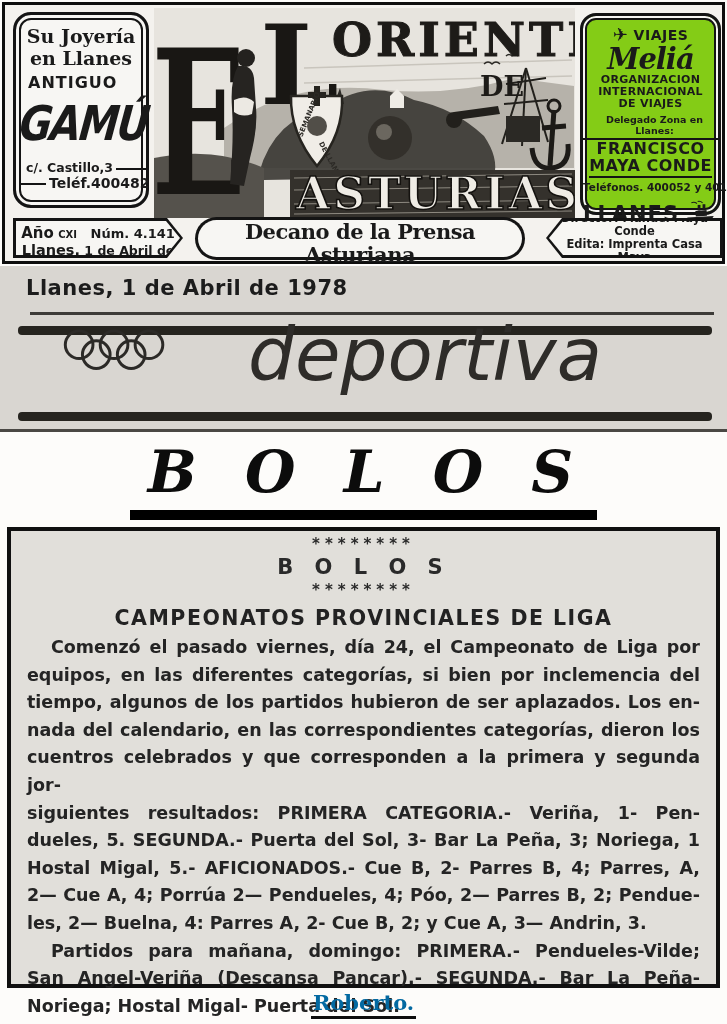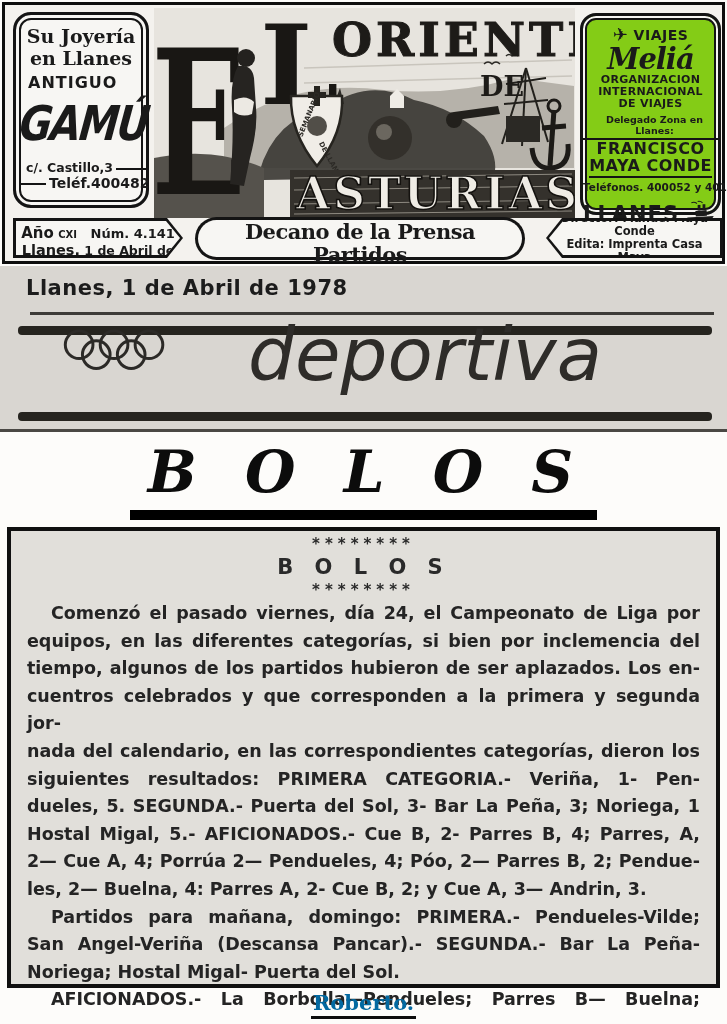--- a/index.html
+++ b/index.html
@@ -201,21 +201,21 @@
         </div>
         <div class="l2">
           <span class="lla">Llanes.</span>
           <span>1 de Abril de 1978</span>
         </div>
       </div>
     </div>
 
     <div class="decano">
       <div class="decano-inner">
-        <div class="decano-title">Decano de la Prensa Partidos</div>
+        <div class="decano-title">Decano de la Prensa Asturiana</div>
         <div class="decano-legal">Depósito Legal: O-94-1958 - Calle Nueva, 2-Apartado 18</div>
       </div>
     </div>
 
     <div class="director-box">
       <div class="director-inner">
         <div>Director: Manuel Maya Conde</div>
         <div>Edita: Imprenta Casa Maya</div>
       </div>
     </div>
@@ -241,26 +241,27 @@
   </section>
 
   <div class="bolos-wrap">
     <h1 class="bolos-title">B O L O S</h1>
   </div>
 
   <section class="article-box">
     <div class="stars">********</div>
     <div class="art-header">B O L O S</div>
     <div class="stars">********</div>
+    <h2 class="headline">CAMPEONATOS PROVINCIALES DE LIGA</h2>
     <div class="article-body">
         <div class="bline indent">Comenzó el pasado viernes, día 24, el Campeonato de Liga por</div>
         <div class="bline">equipos, en las diferentes categorías, si bien por inclemencia del</div>
         <div class="bline">tiempo, algunos de los partidos hubieron de ser aplazados. Los en-</div>
+        <div class="bline">nada del calendario, en las correspondientes categorías, dieron los</div>
         <div class="bline">cuentros celebrados y que corresponden a la primera y segunda jor-</div>
-        <div class="bline">nada del calendario, en las correspondientes categorías, dieron los</div>
         <div class="bline">siguientes resultados: PRIMERA CATEGORIA.- Veriña, 1- Pen-</div>
         <div class="bline">dueles, 5. SEGUNDA.- Puerta del Sol, 3- Bar La Peña, 3; Noriega, 1</div>
         <div class="bline">Hostal Migal, 5.- AFICIONADOS.- Cue B, 2- Parres B, 4; Parres, A,</div>
         <div class="bline">2— Cue A, 4; Porrúa 2— Pendueles, 4; Póo, 2— Parres B, 2; Pendue-</div>
         <div class="bline final">les, 2— Buelna, 4: Parres A, 2- Cue B, 2; y Cue A, 3— Andrin, 3.</div>
         <div class="bline indent">Partidos para mañana, domingo: PRIMERA.- Pendueles-Vilde;</div>
         <div class="bline">San Angel-Veriña (Descansa Pancar).- SEGUNDA.- Bar La Peña-</div>
         <div class="bline final">Noriega; Hostal Migal- Puerta del Sol.</div>
         <div class="bline indent">AFICIONADOS.- La Borbolla—Pendueles; Parres B— Buelna;</div>
       </div>

